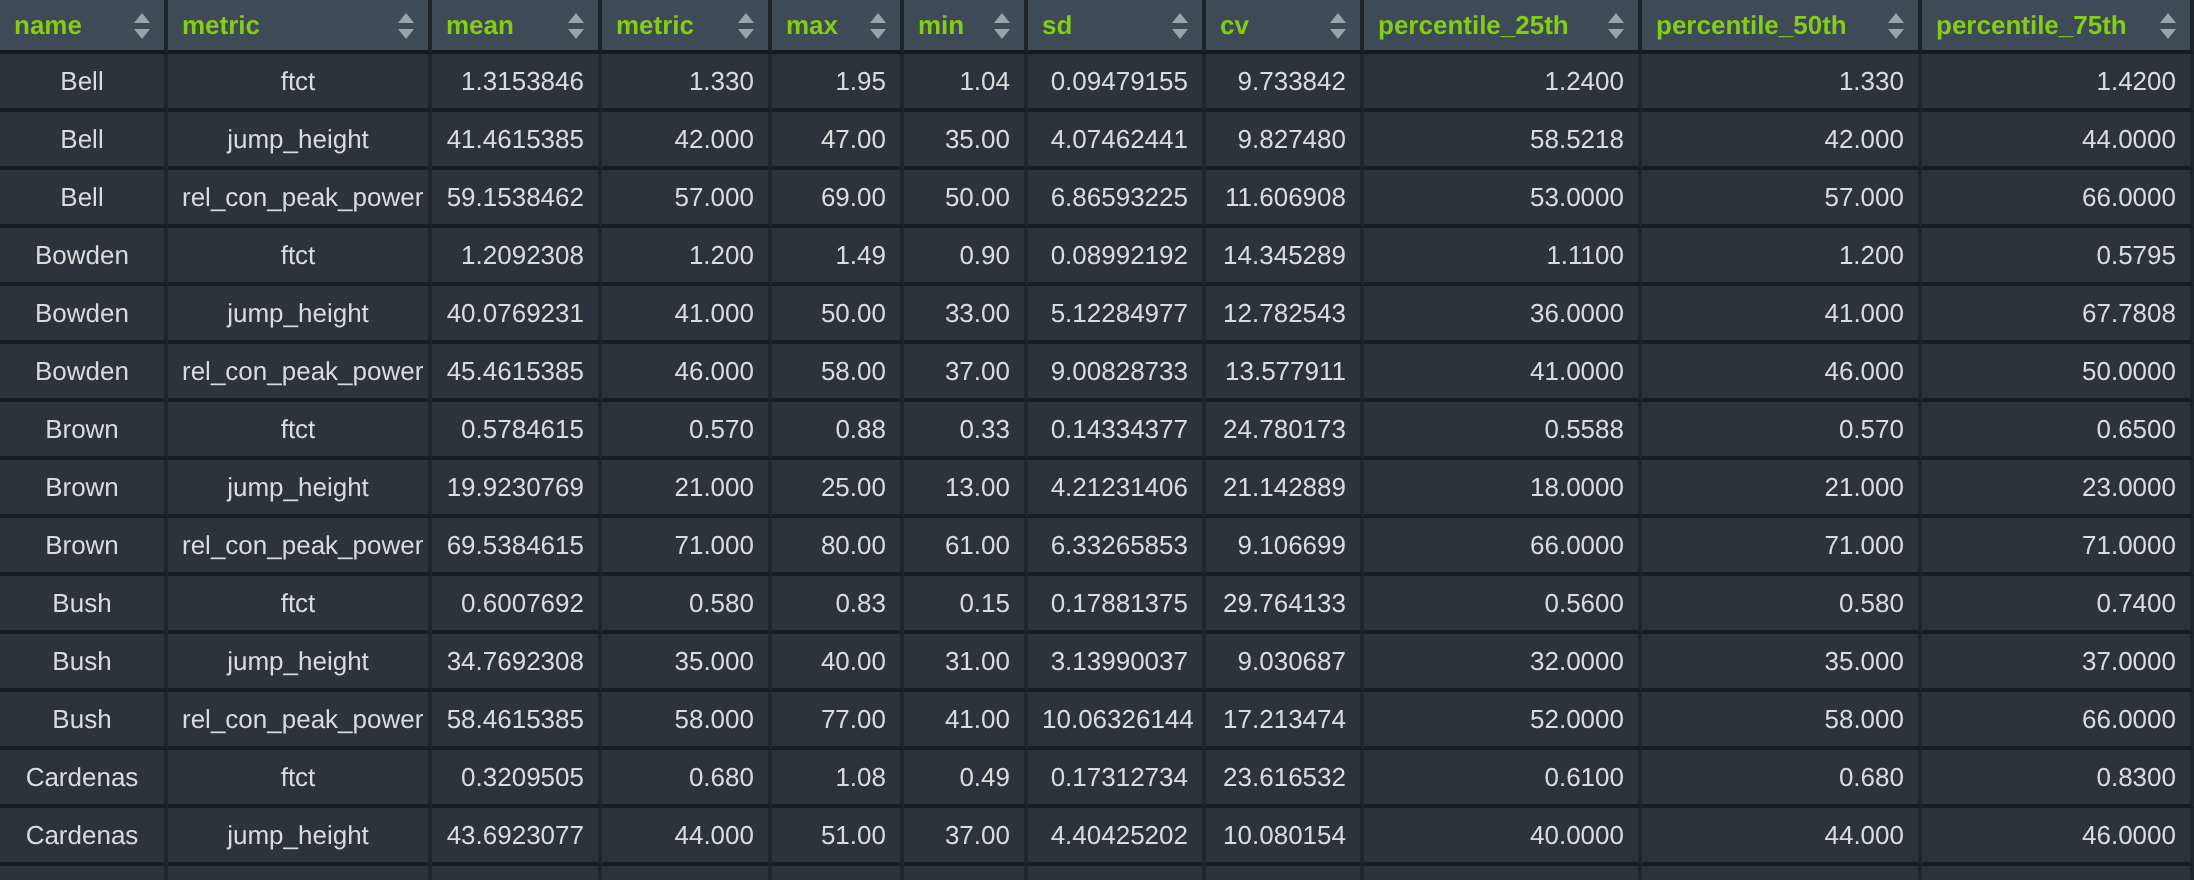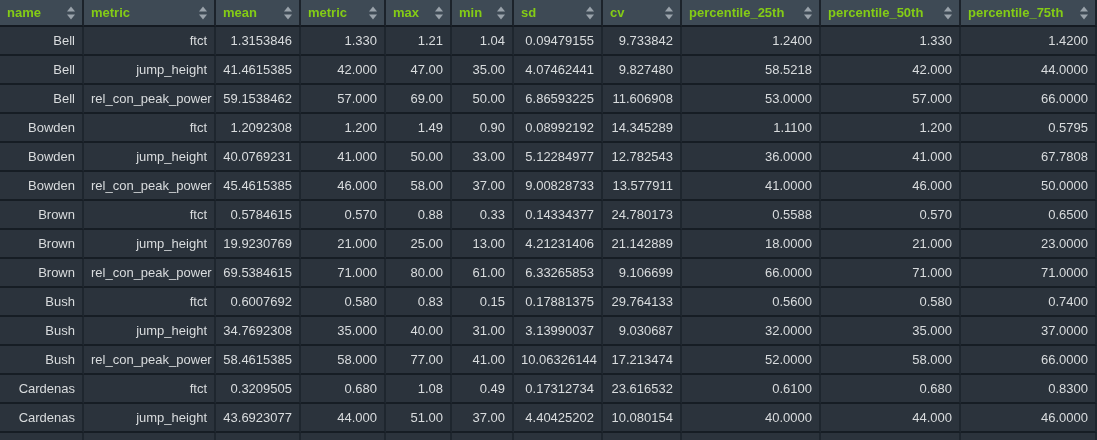--- a/index.html
+++ b/index.html
@@ -39,21 +39,21 @@
   }
   td {
     height: 29px;
     background: #2b333c;
     color: #d9dcde;
     font-size: 13px;
     padding: 0 7px;
     border-right: 2px solid #1e262e;
     border-bottom: 2px solid #161d24;
   }
-  td.align-left  { text-align: right; }
+  td.align-left  { text-align: center; }
   td.align-right { text-align: right; }
   tr.partial td { border-bottom: none; }
   .sort {
     position: absolute;
     right: 7px;
     top: 50%;
     transform: translateY(-50%);
     display: flex;
     flex-direction: column;
     gap: 3px;
@@ -132,21 +132,21 @@
               <i class="down"></i>
             </span></th>
         </tr>
       </thead>
       <tbody>
         <tr>
           <td class="align-left">Bell</td>
           <td class="align-left">ftct</td>
           <td class="align-right">1.3153846</td>
           <td class="align-right">1.330</td>
-          <td class="align-right">1.21</td>
+          <td class="align-right">1.95</td>
           <td class="align-right">1.04</td>
           <td class="align-right">0.09479155</td>
           <td class="align-right">9.733842</td>
           <td class="align-right">1.2400</td>
           <td class="align-right">1.330</td>
           <td class="align-right">1.4200</td>
         </tr>
         <tr>
           <td class="align-left">Bell</td>
           <td class="align-left">jump_height</td>

